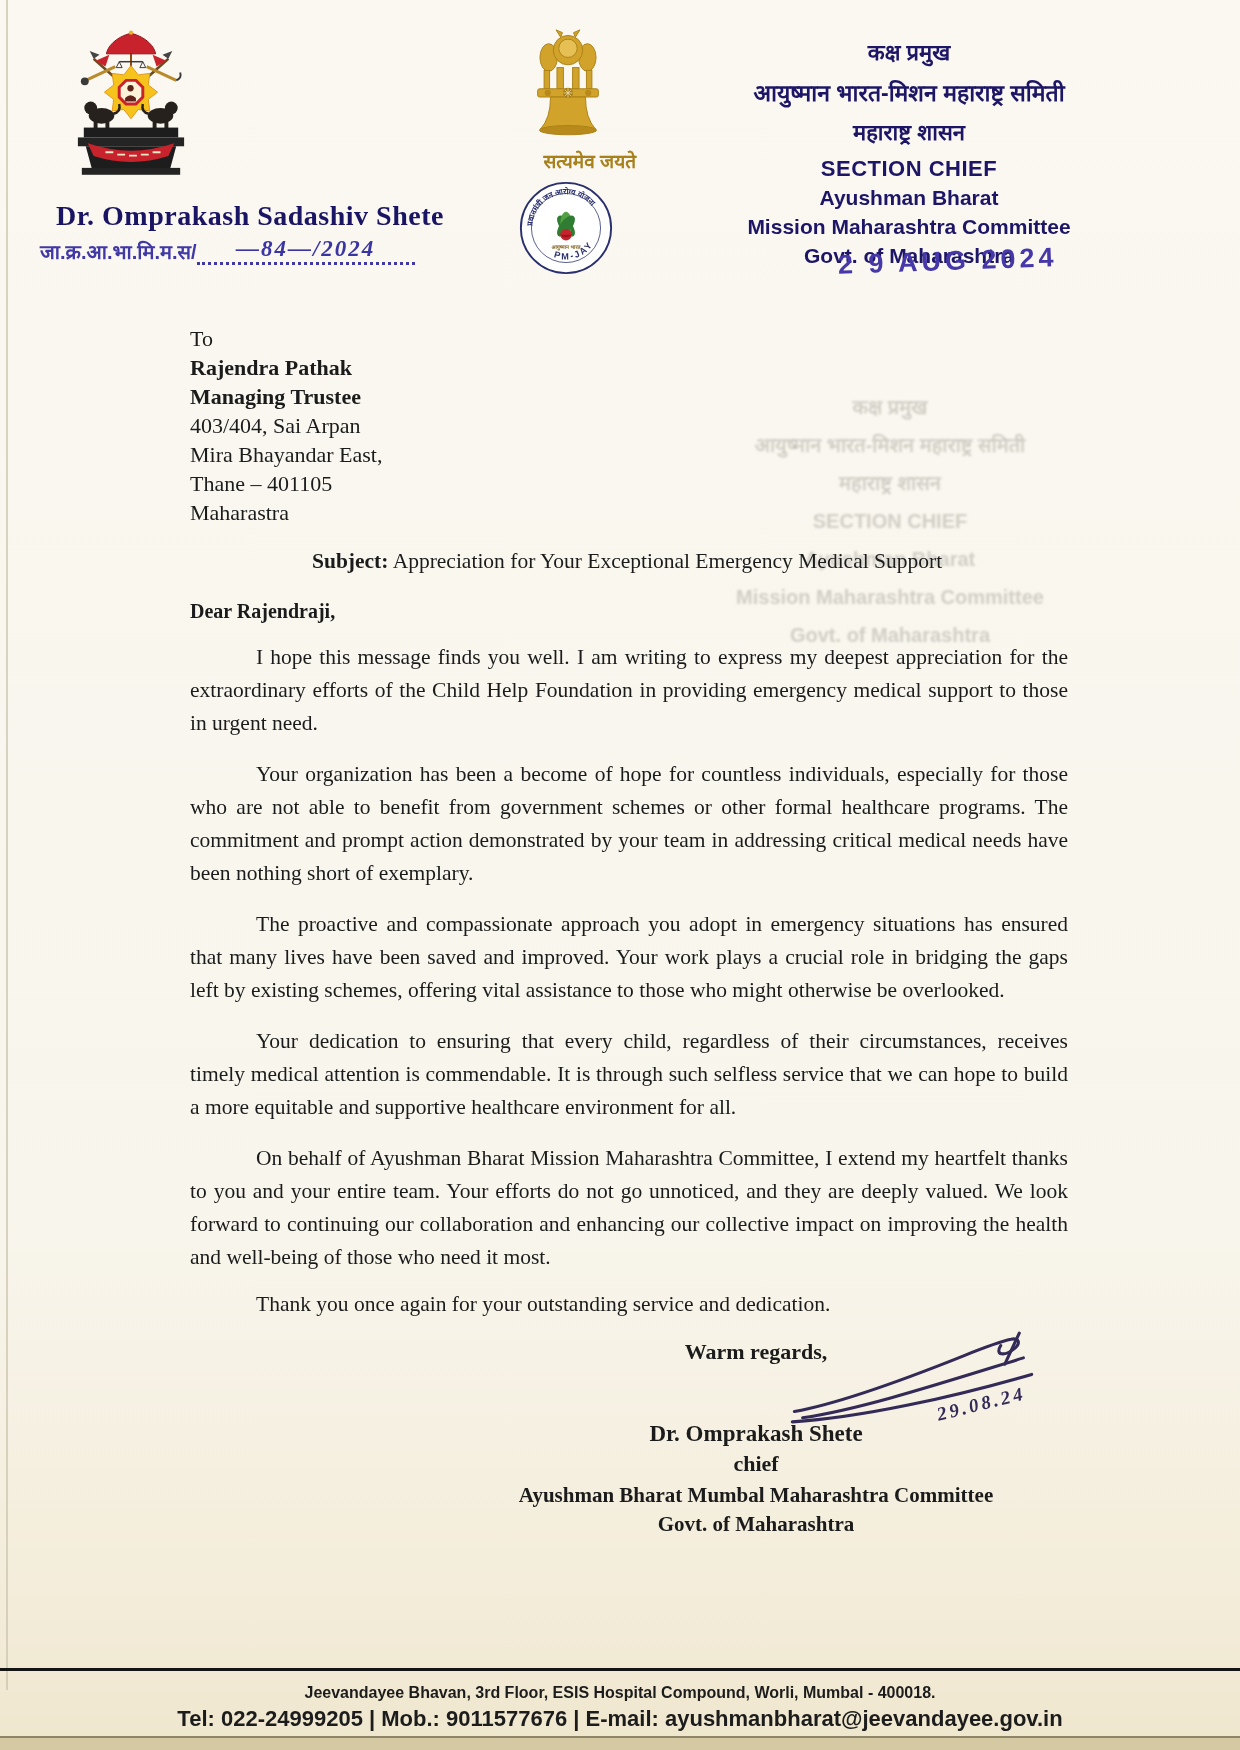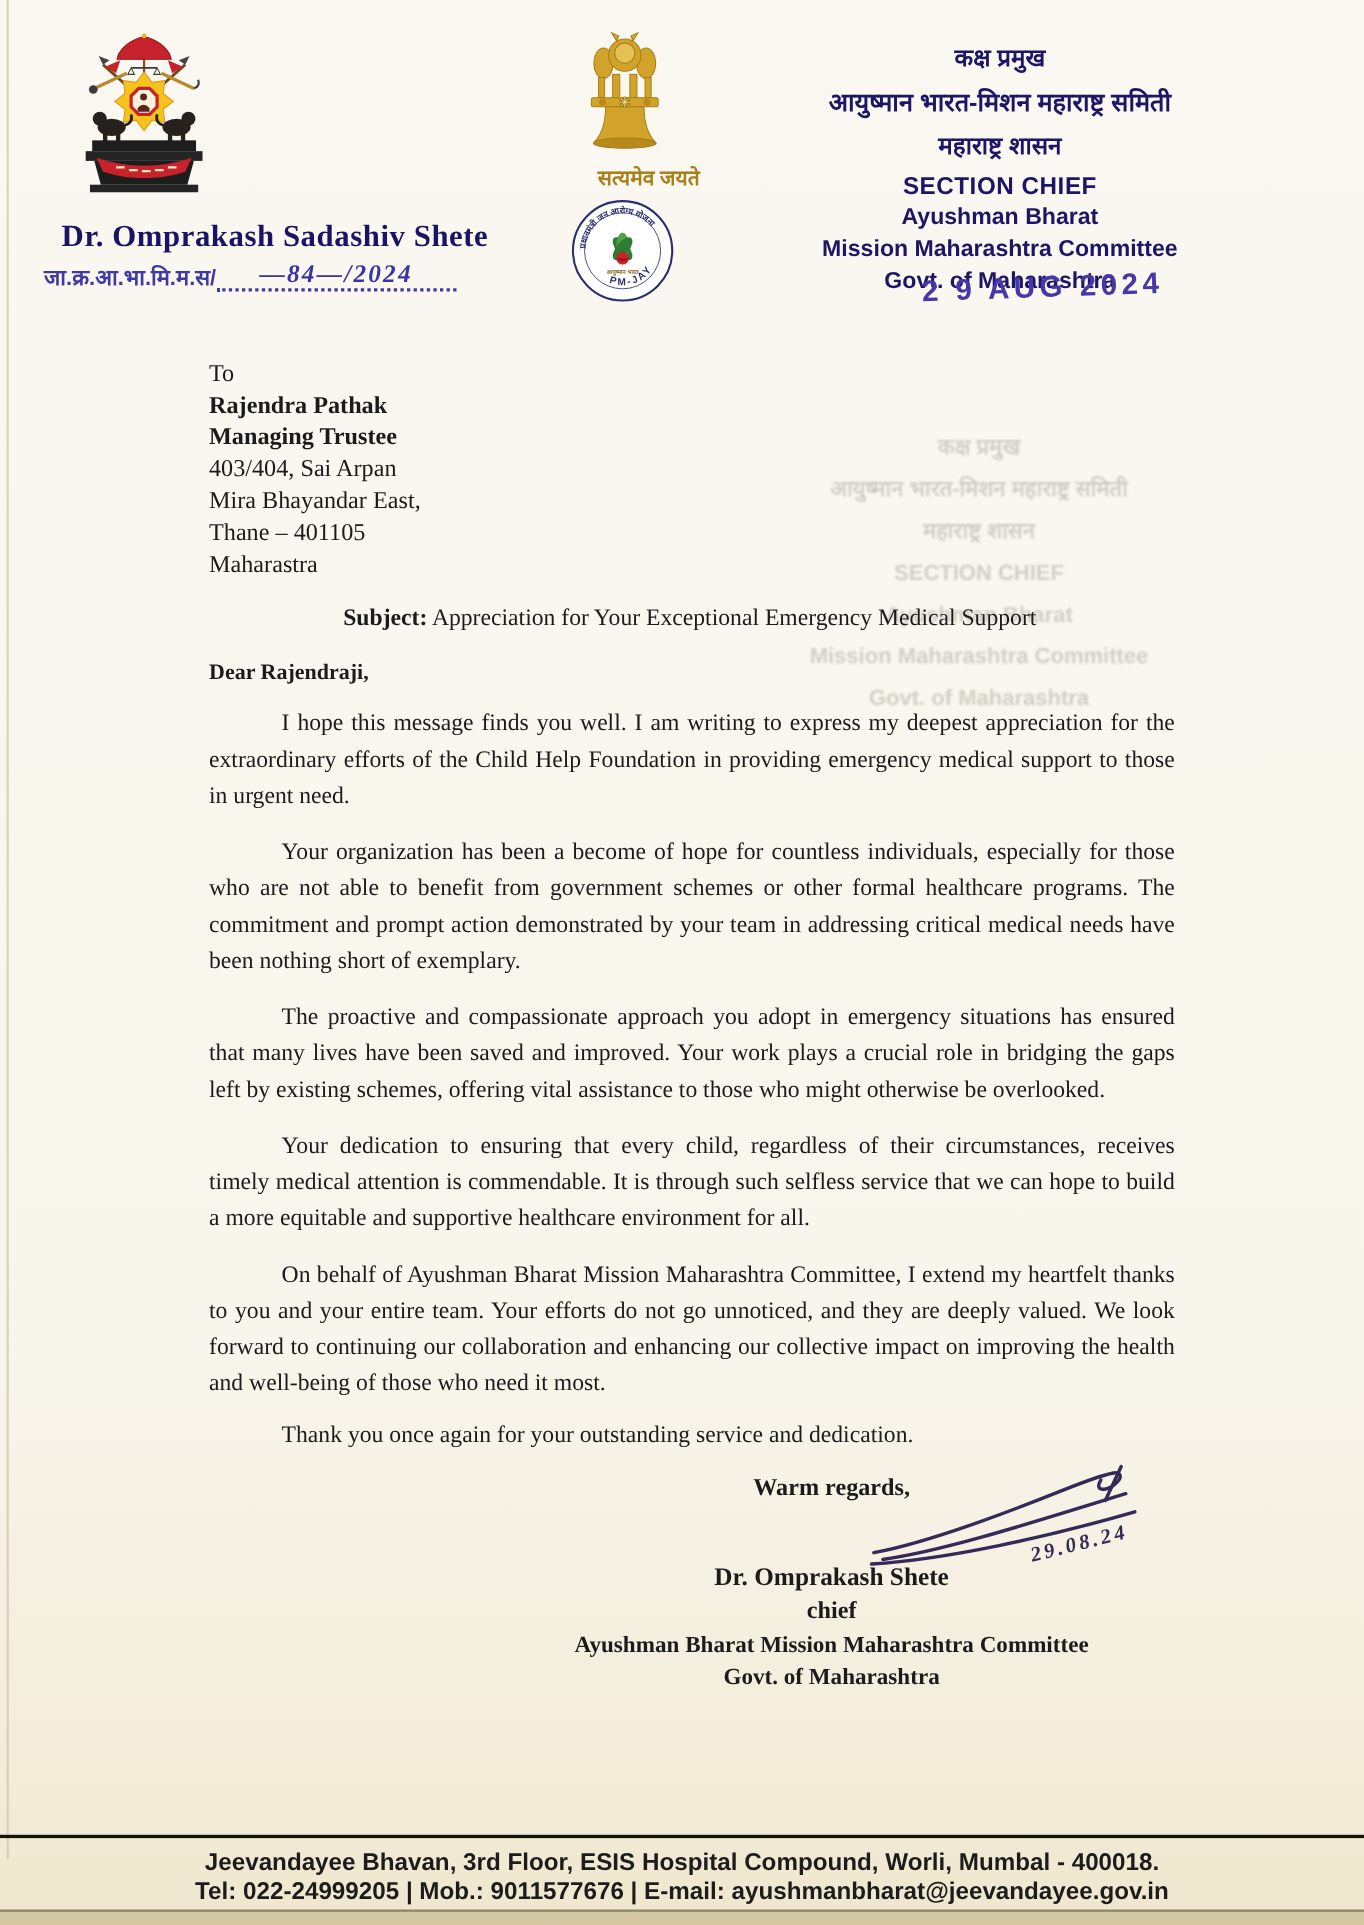--- a/index.html
+++ b/index.html
@@ -67,21 +67,21 @@
       font-style:italic;font-weight:bold;font-size:19px;color:#332a57;letter-spacing:3px;}
   .sig-name{font-weight:bold;font-size:23px;}
   .sig-title{font-weight:bold;font-size:22px;margin-top:4px;}
   .sig-org{font-weight:bold;font-size:21px;margin-top:6px;white-space:nowrap;}
   .sig-govt{font-weight:bold;font-size:21px;margin-top:4px;}
 
   
   .footer-rule{position:absolute;left:0;top:1668px;width:1240px;border-top:3px solid #141414;}
   .footer{position:absolute;left:0;top:1680px;width:1240px;text-align:center;
       font-family:"Liberation Sans",sans-serif;font-weight:bold;color:#1c1c1c;}
-  .footer .f1{font-size:22px;line-height:25px;}
+  .footer .f1{font-size:16px;line-height:25px;}
   .footer .f2{font-size:22px;line-height:27px;}
   .bottom-strip{position:absolute;left:0;top:1736px;width:1240px;height:14px;
       background:#d5c9a4;border-top:2px solid #8d8566;}
 </style>
 </head>
 <body>
 
 <div class="page">
   <div class="left-edge"></div>
 
@@ -230,21 +230,21 @@
             <path d="M6 80 C50 72 120 46 170 26 C190 18 206 12 216 10 C224 8 226 14 218 20 C210 26 200 26 206 16"></path>
             <path d="M14 86 C70 78 150 52 228 28"></path>
             <path d="M4 90 C70 86 160 66 236 44"></path>
             <path d="M224 4 L210 34"></path>
           </g>
         </svg>
         <span class="sig-date">29.08.24</span>
       </div>
       <div class="sig-name">Dr. Omprakash Shete</div>
       <div class="sig-title">chief</div>
-      <div class="sig-org">Ayushman Bharat Mission Maharashtra Committee</div>
+      <div class="sig-org">Ayushman Bharat Mumbal Maharashtra Committee</div>
       <div class="sig-govt">Govt. of Maharashtra</div>
     </div>
   </div>
 
   <div class="footer-rule"></div>
   <div class="footer">
     <div class="f1">Jeevandayee Bhavan, 3rd Floor, ESIS Hospital Compound, Worli, Mumbal - 400018.</div>
     <div class="f2">Tel: 022-24999205 | Mob.: 9011577676 | E-mail: ayushmanbharat@jeevandayee.gov.in</div>
   </div>
   <div class="bottom-strip"></div>

